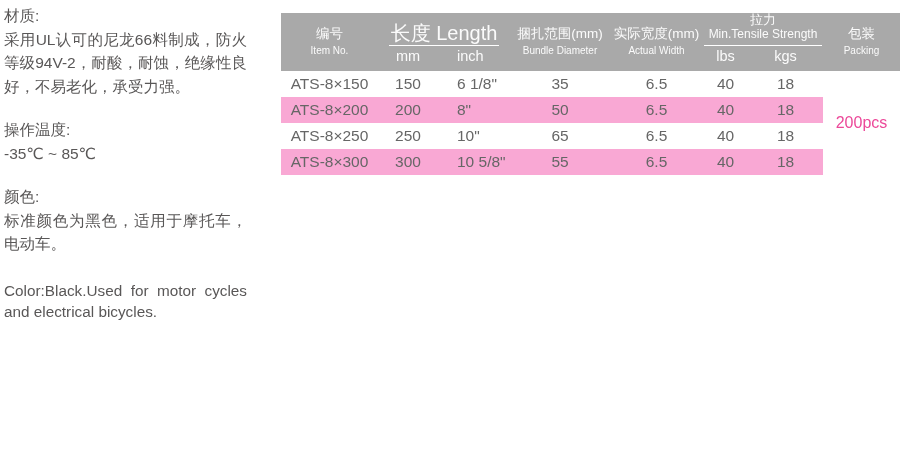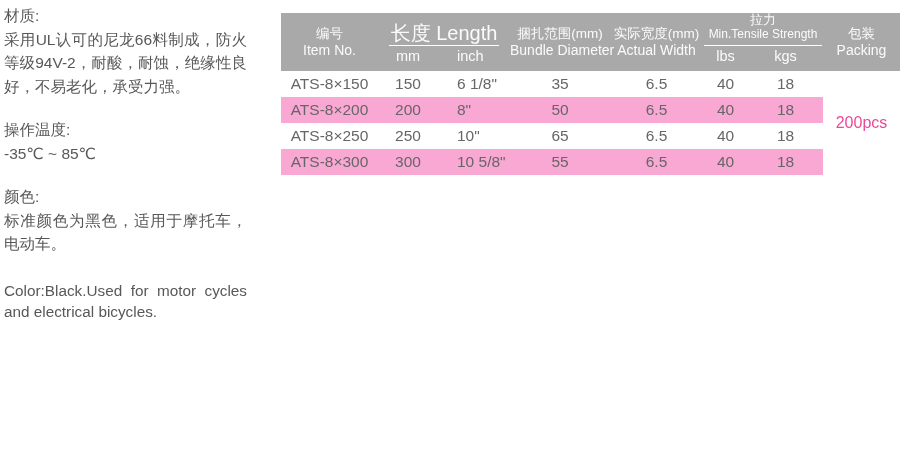--- a/index.html
+++ b/index.html
@@ -32,21 +32,21 @@
   thead th {
     background: #a9a9a9;
     color: #fbfbfb;
     font-weight: normal;
     text-align: center;
   }
   tr.h1 { height: 32px; }
   tr.h2 { height: 25px; }
   th.v2 { vertical-align: middle; }
   th .zh { display: block; font-size: 13.5px; line-height: 17px; }
-  th .en { display: block; font-size: 14px;  line-height: 17px; white-space: nowrap; }
+  th .en { display: block; font-size: 10px;  line-height: 17px; white-space: nowrap; }
   th.group { vertical-align: bottom; padding: 0; }
   .grp { margin: 0 auto; border-bottom: 1px solid #ffffff; padding-bottom: 3px; }
   .grp-length { width: 110px; font-size: 20px; line-height: 18px; }
   .grp-tensile { width: 118px; }
   .grp-tensile .zh { font-size: 13px; line-height: 14px; }
   .grp-tensile .en { font-size: 12px; line-height: 15px; }
   tr.h2 th { font-size: 14.5px; vertical-align: top; padding-top: 2px; }
   .sub-inch { text-align: left !important; padding-left: 19px; }
 
   tbody tr { height: 26px; }

